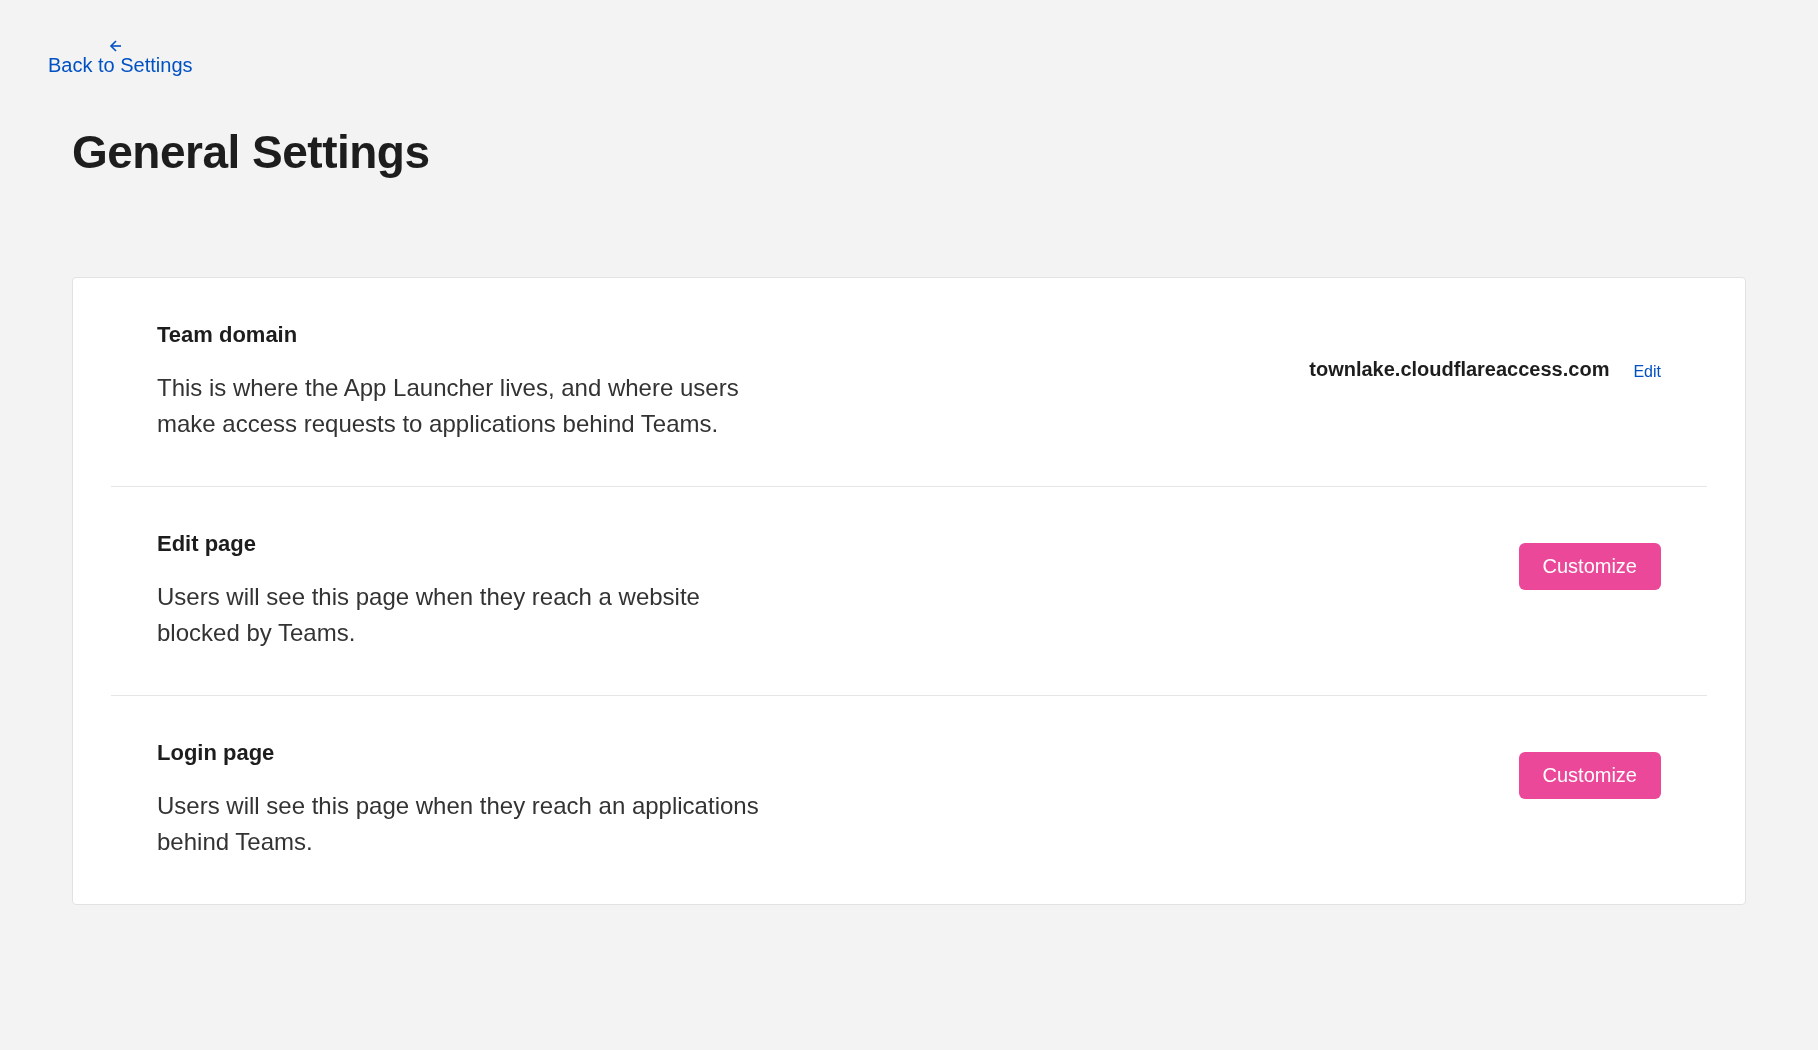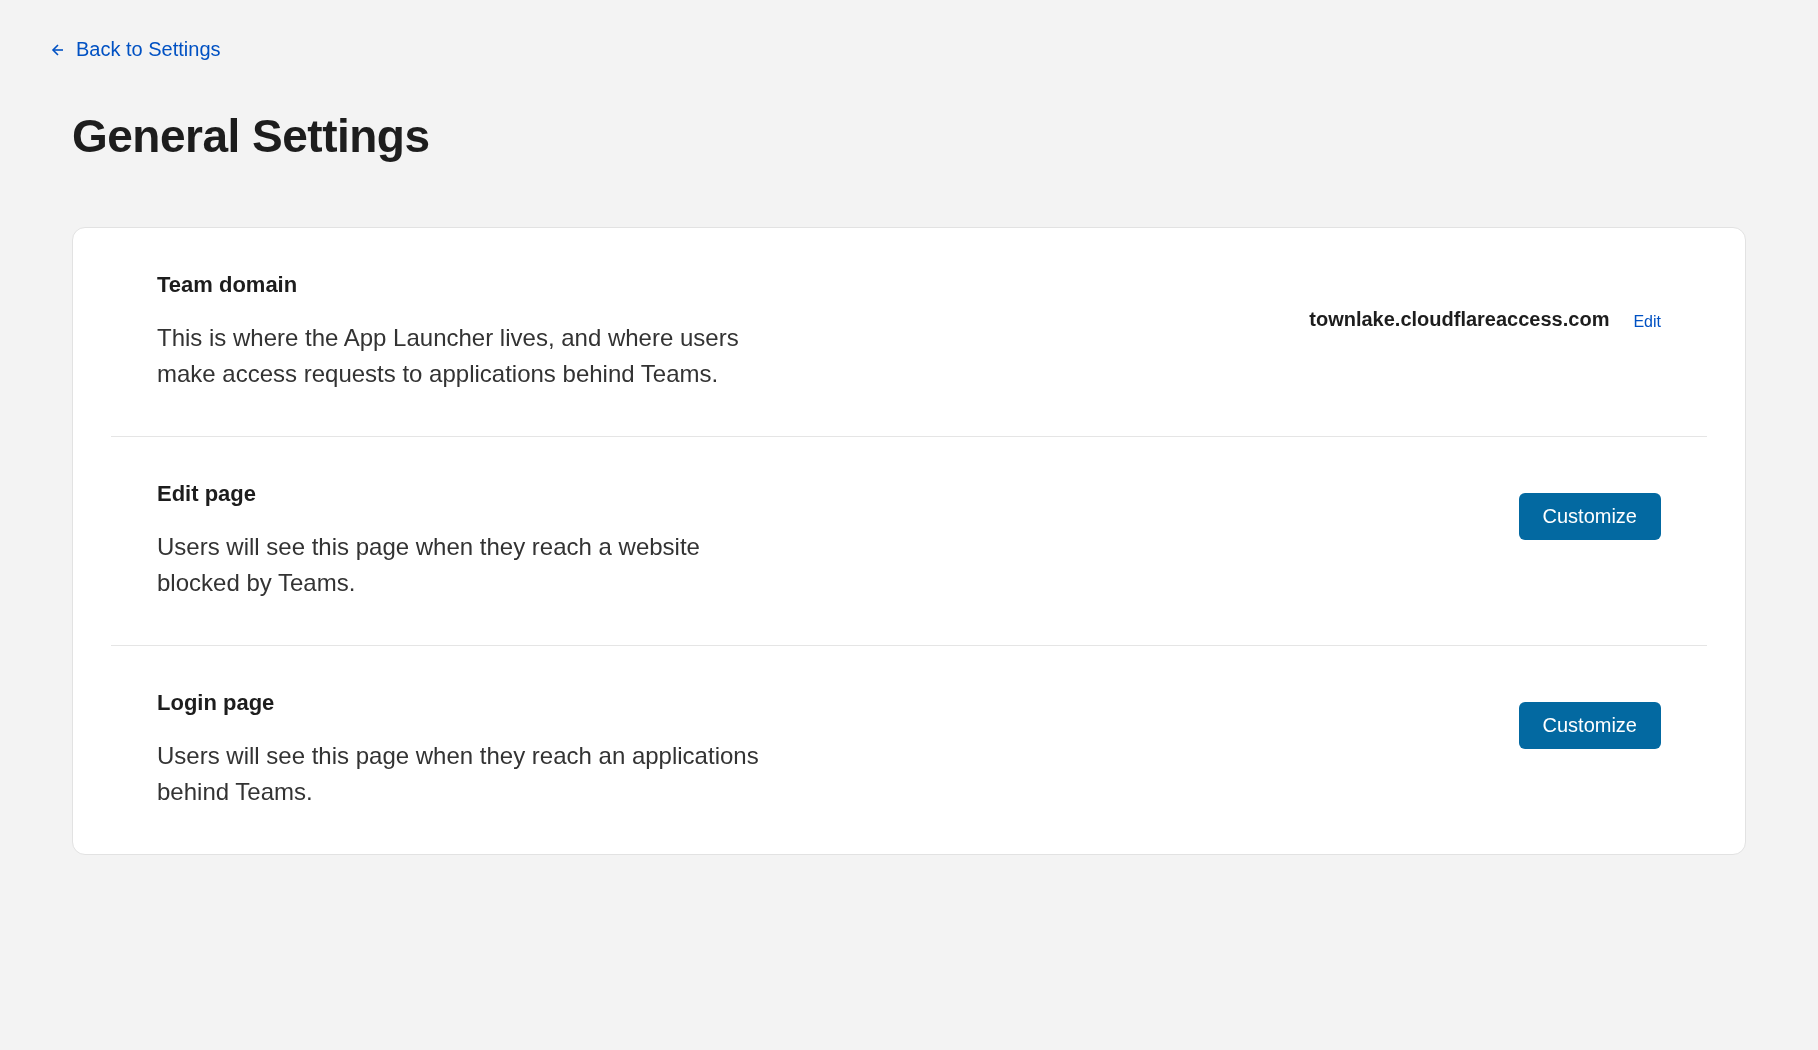--- a/index.html
+++ b/index.html
@@ -21,46 +21,47 @@
     
     .back-link {
       display: inline-flex;
       align-items: center;
       color: #0051c3;
       font-size: 20px;
       text-decoration: none;
       margin-left: 48px;
       margin-bottom: 48px;
       cursor: pointer;
+      flex-direction: column;
     }
     
     .back-arrow {
       margin-right: 12px;
       display: inline-flex;
       align-items: center;
     }
     
     .back-arrow svg {
       width: 16px;
       height: 16px;
     }
     
     .page-title {
       font-size: 46px;
       font-weight: 700;
       color: #1d1d1d;
       margin-left: 72px;
-      margin-bottom: 64px;
+      margin-bottom: 98px;
       letter-spacing: -0.5px;
     }
     
     .card {
       background: #ffffff;
       border: 1px solid #e2e2e2;
-      border-radius: 13px;
+      border-radius: 4px;
       margin: 0 72px;
       overflow: hidden;
     }
     
     .section {
       padding: 44px 84px 44px 84px;
     }
     
     .section + .section {
       border-top: 1px solid #e5e5e5;
@@ -112,21 +113,21 @@
     }
     
     .edit-link {
       font-size: 16px;
       color: #0051c3;
       text-decoration: none;
       cursor: pointer;
     }
     
     .btn {
-      background-color: #0369a1;
+      background-color: #ec4899;
       color: #ffffff;
       font-size: 20px;
       border: none;
       padding: 12px 24px;
       border-radius: 6px;
       cursor: pointer;
       font-family: inherit;
     }
   </style>
 </head>

